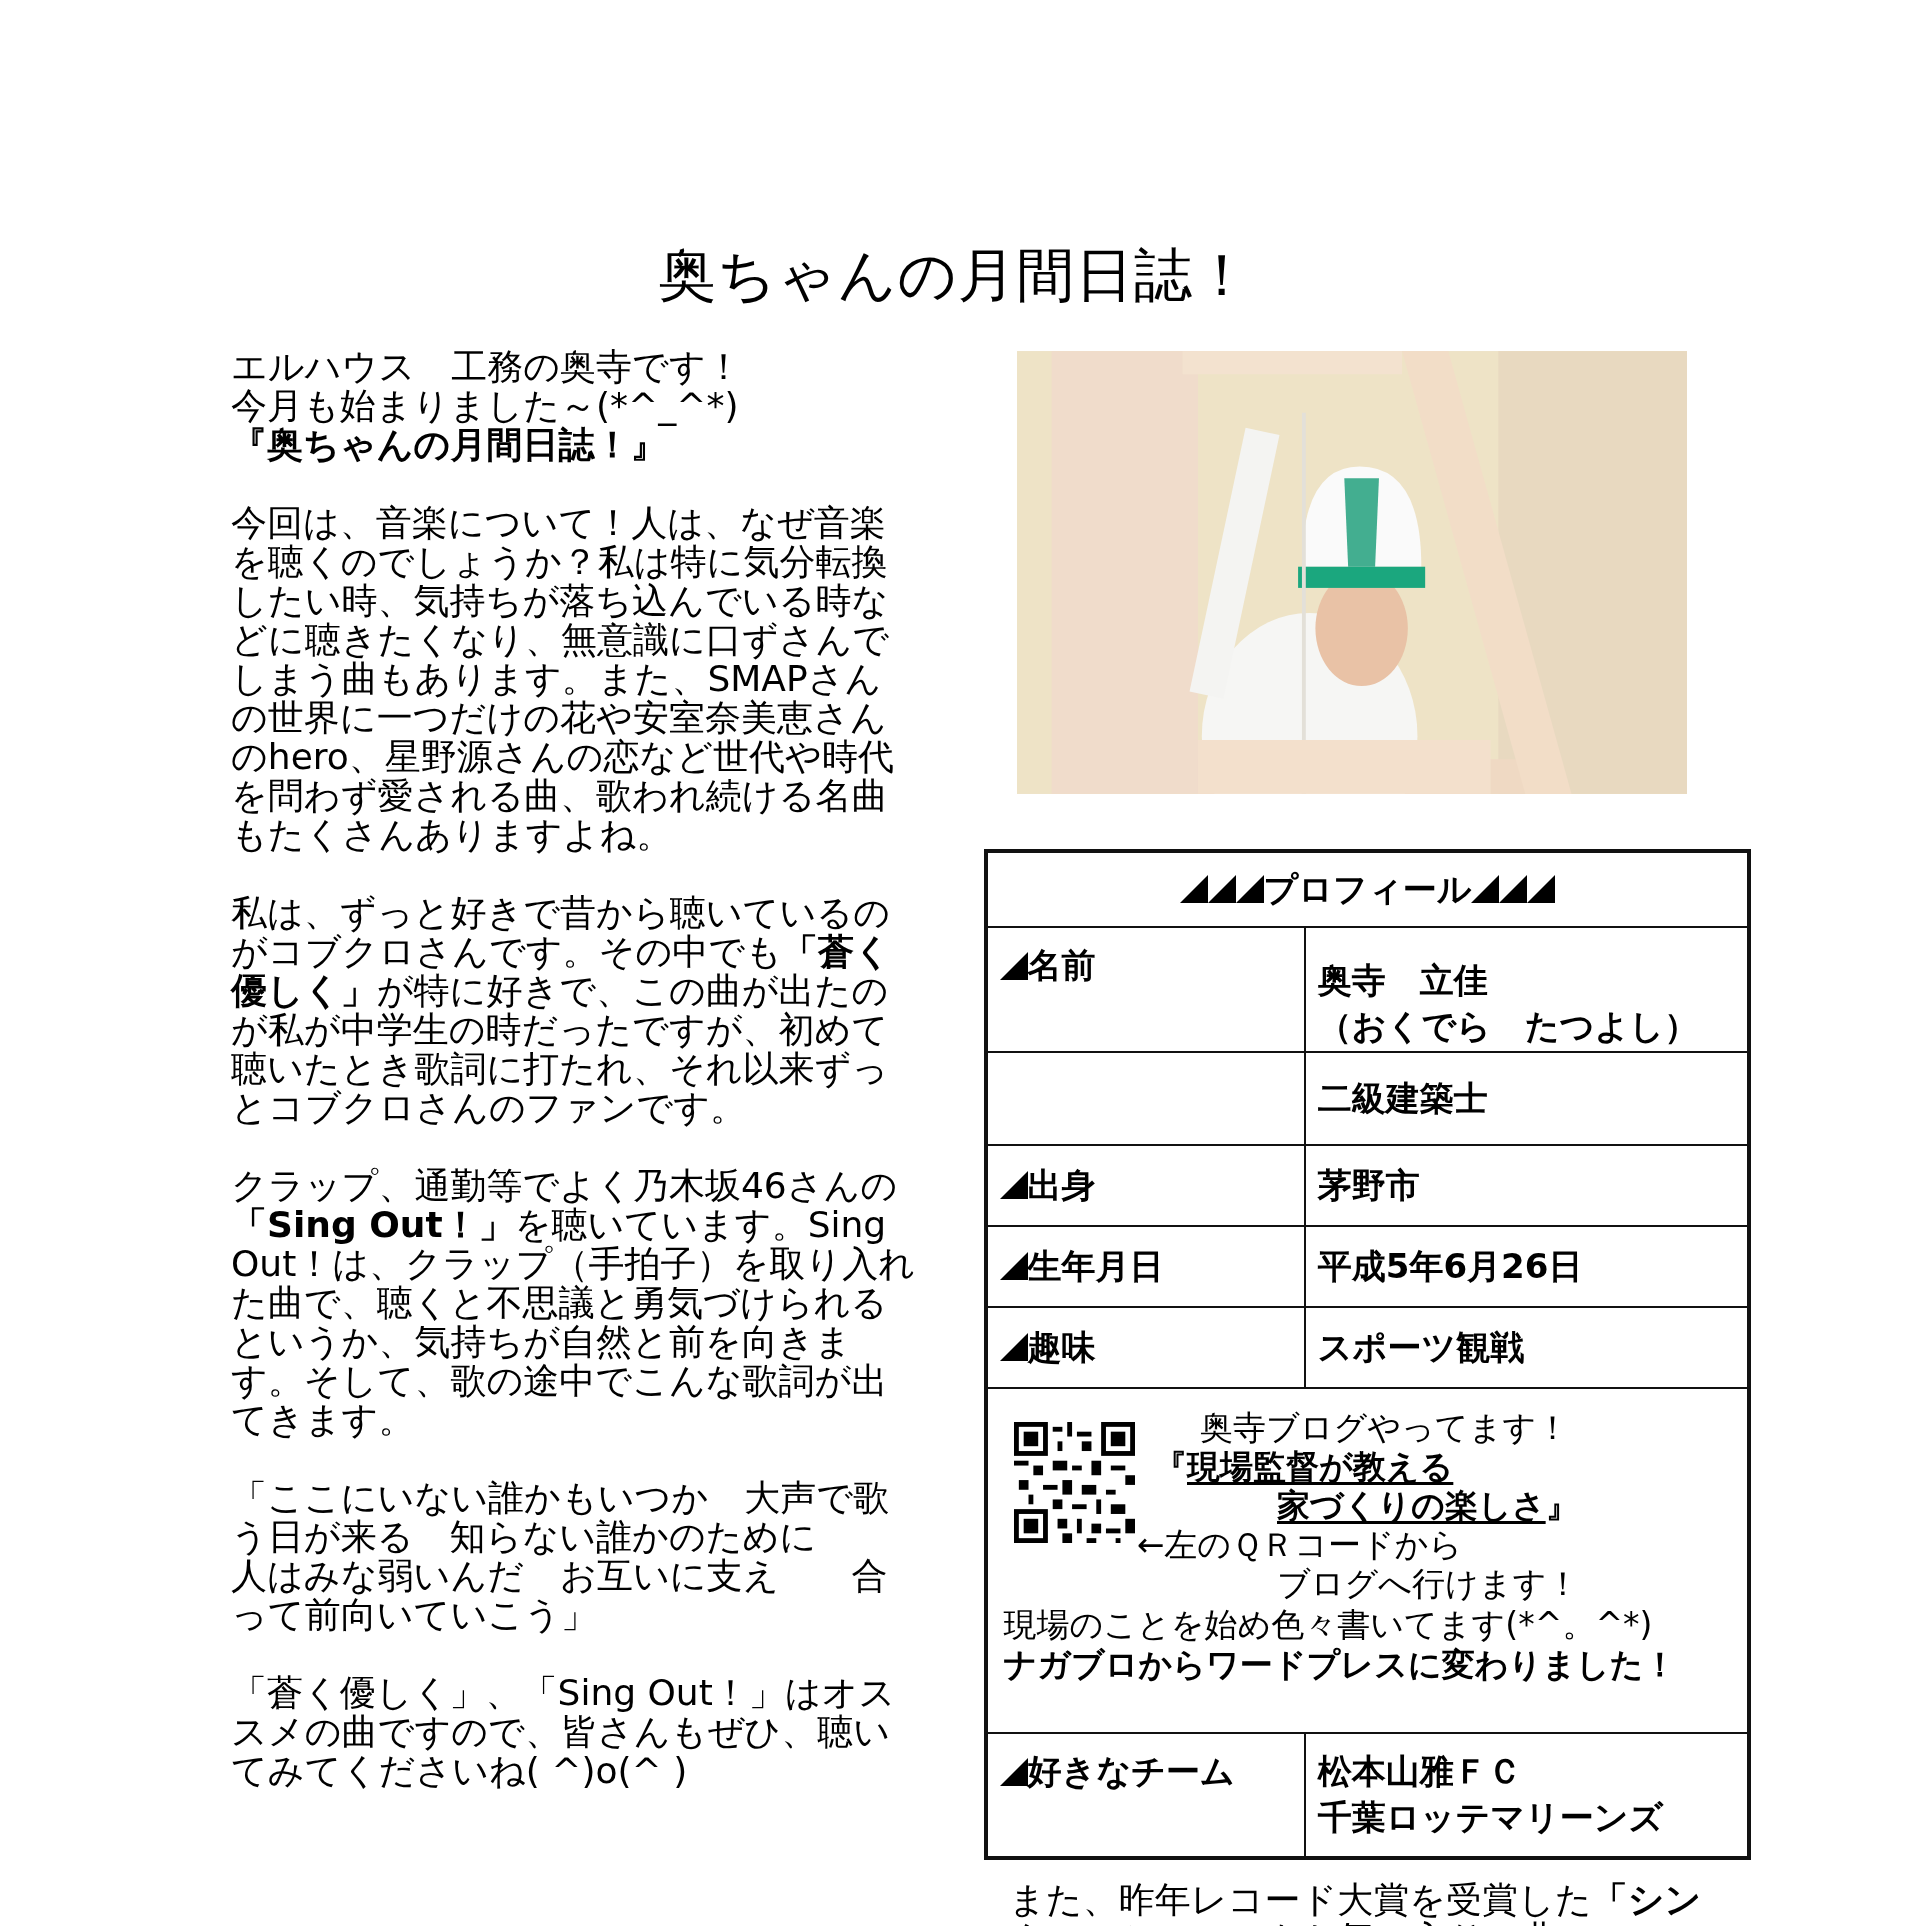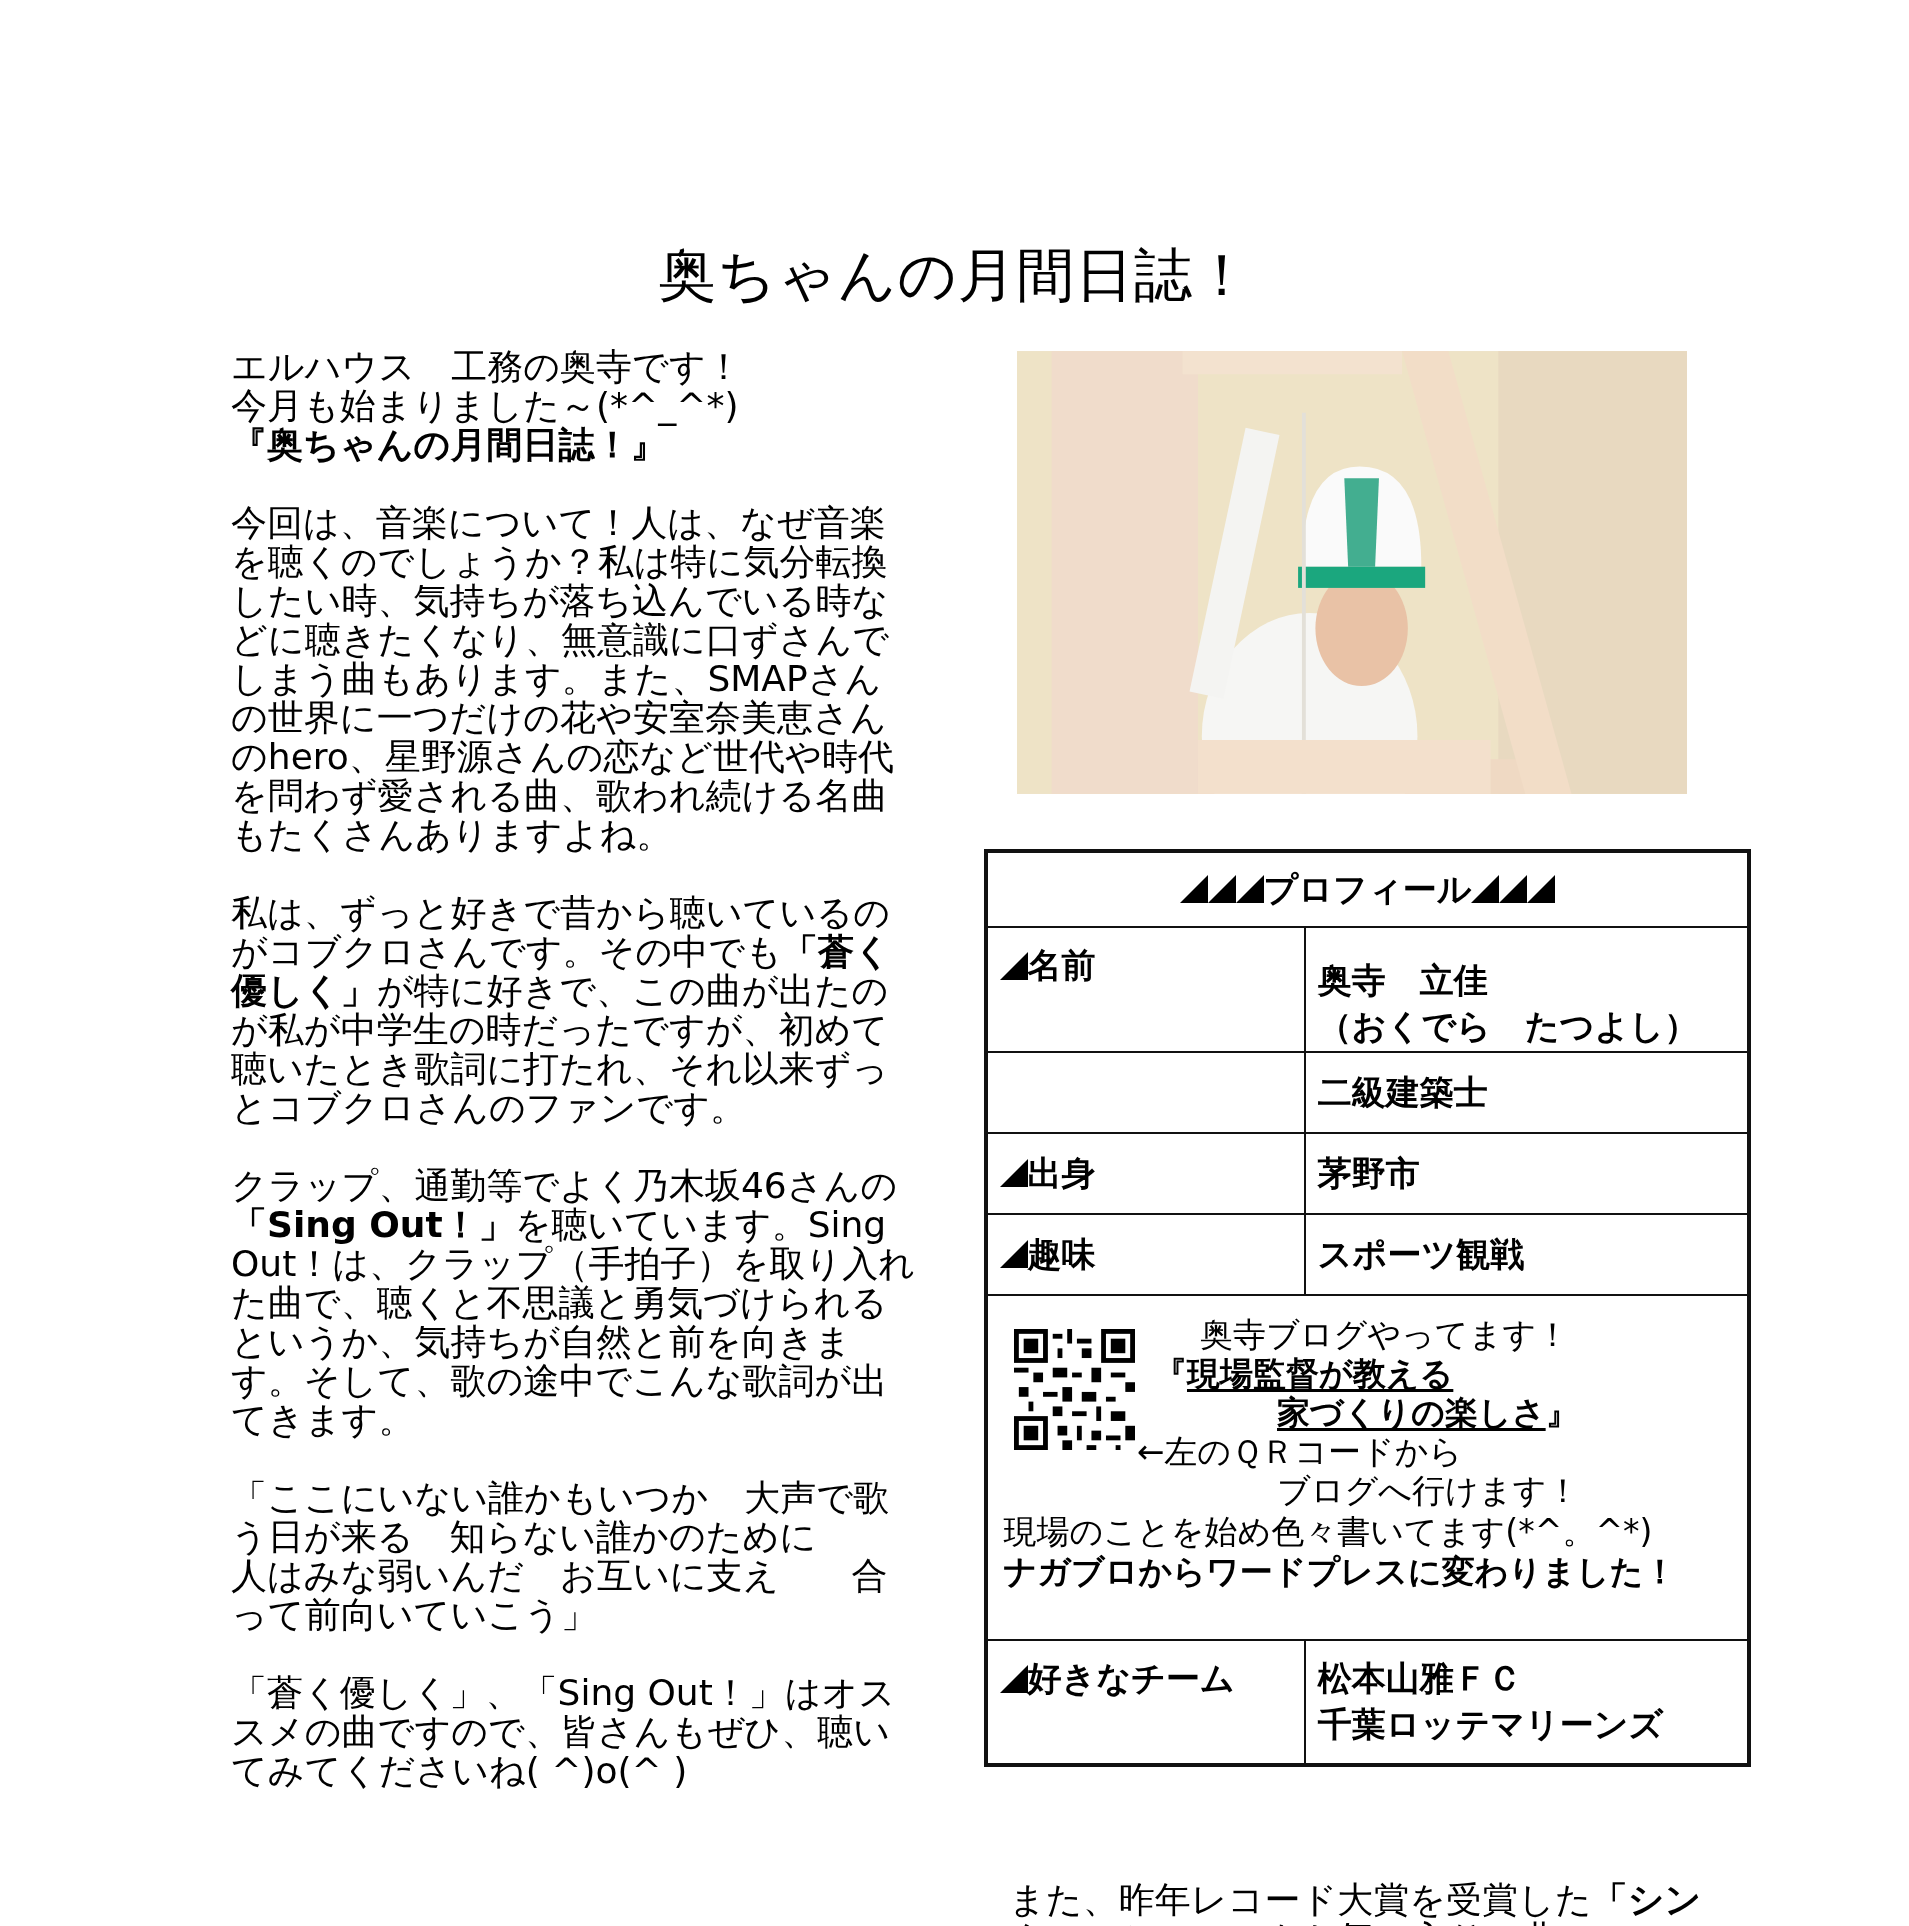--- a/index.html
+++ b/index.html
@@ -77,27 +77,31 @@
     <tbody>
         <tr class="head">
       <td colspan="2">
         <span class="tri"></span><span class="tri"></span><span class="tri"></span><span>プロフィール</span><span class="tri"></span><span class="tri"></span><span class="tri"></span>
       </td>
     </tr>
     <tr style="height:125px">
       <td class="k" style="padding-top:15.4px"><span class="tri"></span><span>名前</span></td>
       <td style="padding-top:30px"><span>奥寺　立佳</span><br><span>（おくでら　たつよし）</span></td>
     </tr>
-    <tr style="height:81px">
+    <tr style="height:93px">
       <td class="k"></td>
       <td style="vertical-align:middle"><span>二級建築士</span></td>
     </tr>
     <tr style="height:81px">
       <td class="k" style="vertical-align:middle"><span class="tri"></span><span>出身</span></td>
       <td style="vertical-align:middle"><span>茅野市</span></td>
+    </tr>
+    <tr style="height:81px">
+      <td class="k" style="vertical-align:middle"><span class="tri"></span><span>生年月日</span></td>
+      <td style="vertical-align:middle"><span>平成5年6月26日</span></td>
     </tr>
     <tr style="height:81px">
       <td class="k" style="vertical-align:middle"><span class="tri"></span><span>趣味</span></td>
       <td style="vertical-align:middle"><span>スポーツ観戦</span></td>
     </tr>
     <tr>
       <td colspan="2" style="padding:0">
         <div class="blog">
           <svg class="qr" viewBox="0 0 25 25">
             <rect width="25" height="25" fill="#fff"></rect>

